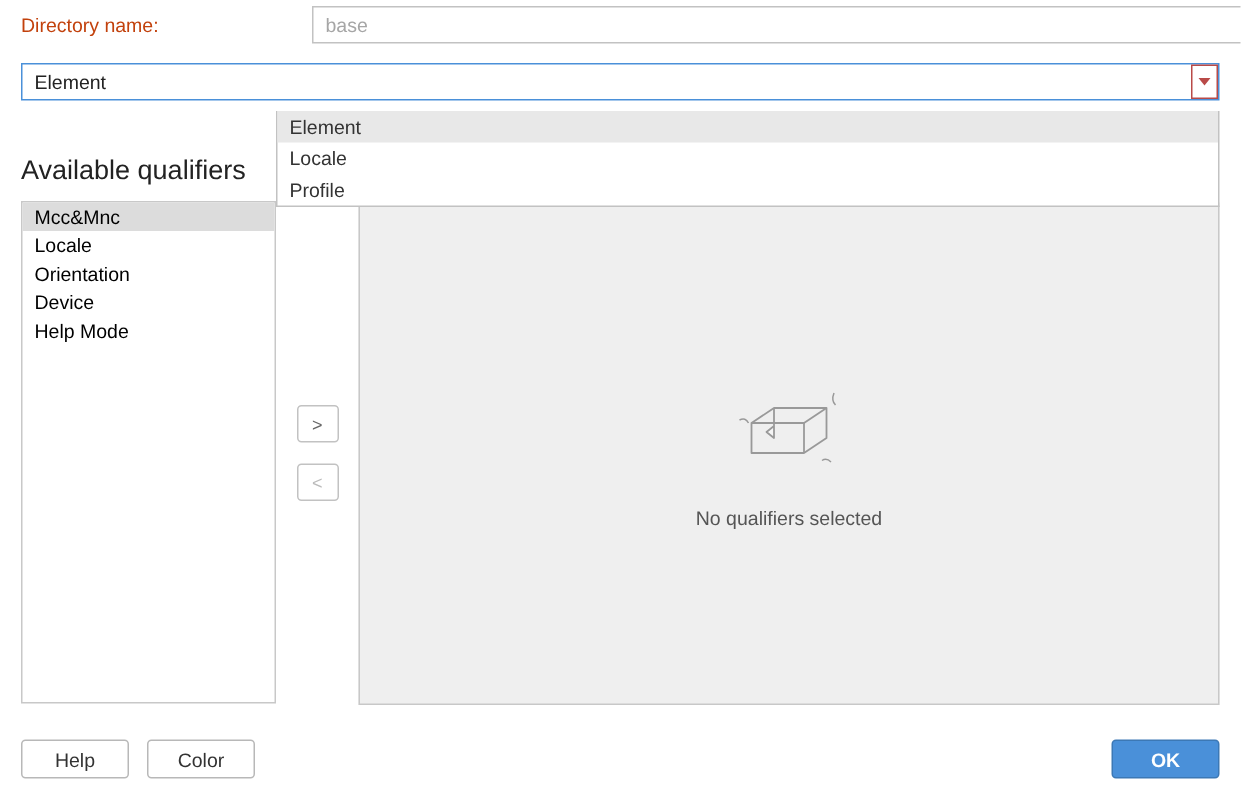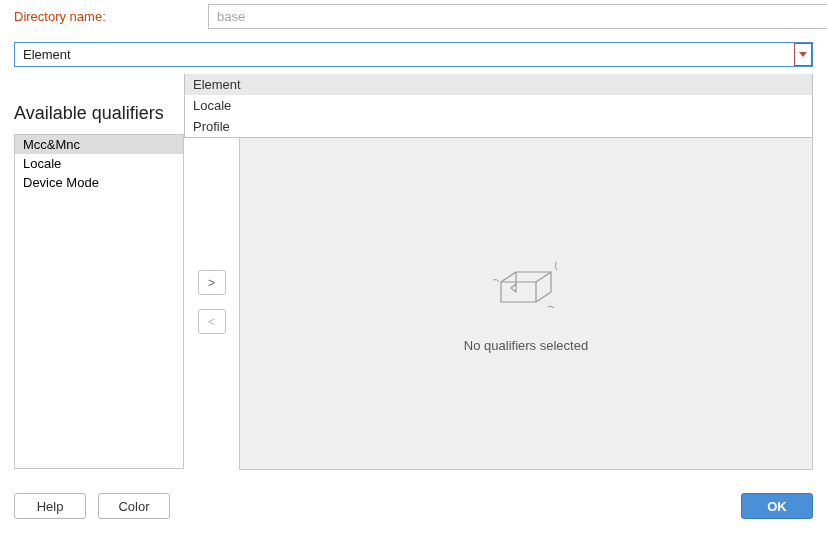--- a/index.html
+++ b/index.html
@@ -114,21 +114,23 @@
       <div class="option">Locale</div>
       <div class="option">Profile</div>
     </div>
 
     <div class="lower">
       <div class="left-col">
         <div class="section-title">Available qualifiers</div>
         <div class="qualifier-list">
           <div class="item selected">Mcc&amp;Mnc</div>
           <div class="item">Locale</div>
-          <div class="item">Device Mode</div>
+          <div class="item">Orientation</div>
+          <div class="item">Device</div>
+          <div class="item">Help Mode</div>
         </div>
       </div>
 
       <div class="mid-col">
         <button>&gt;</button>
         <button disabled="">&lt;</button>
       </div>
 
       <div class="right-col">
         <div class="empty-icon">

